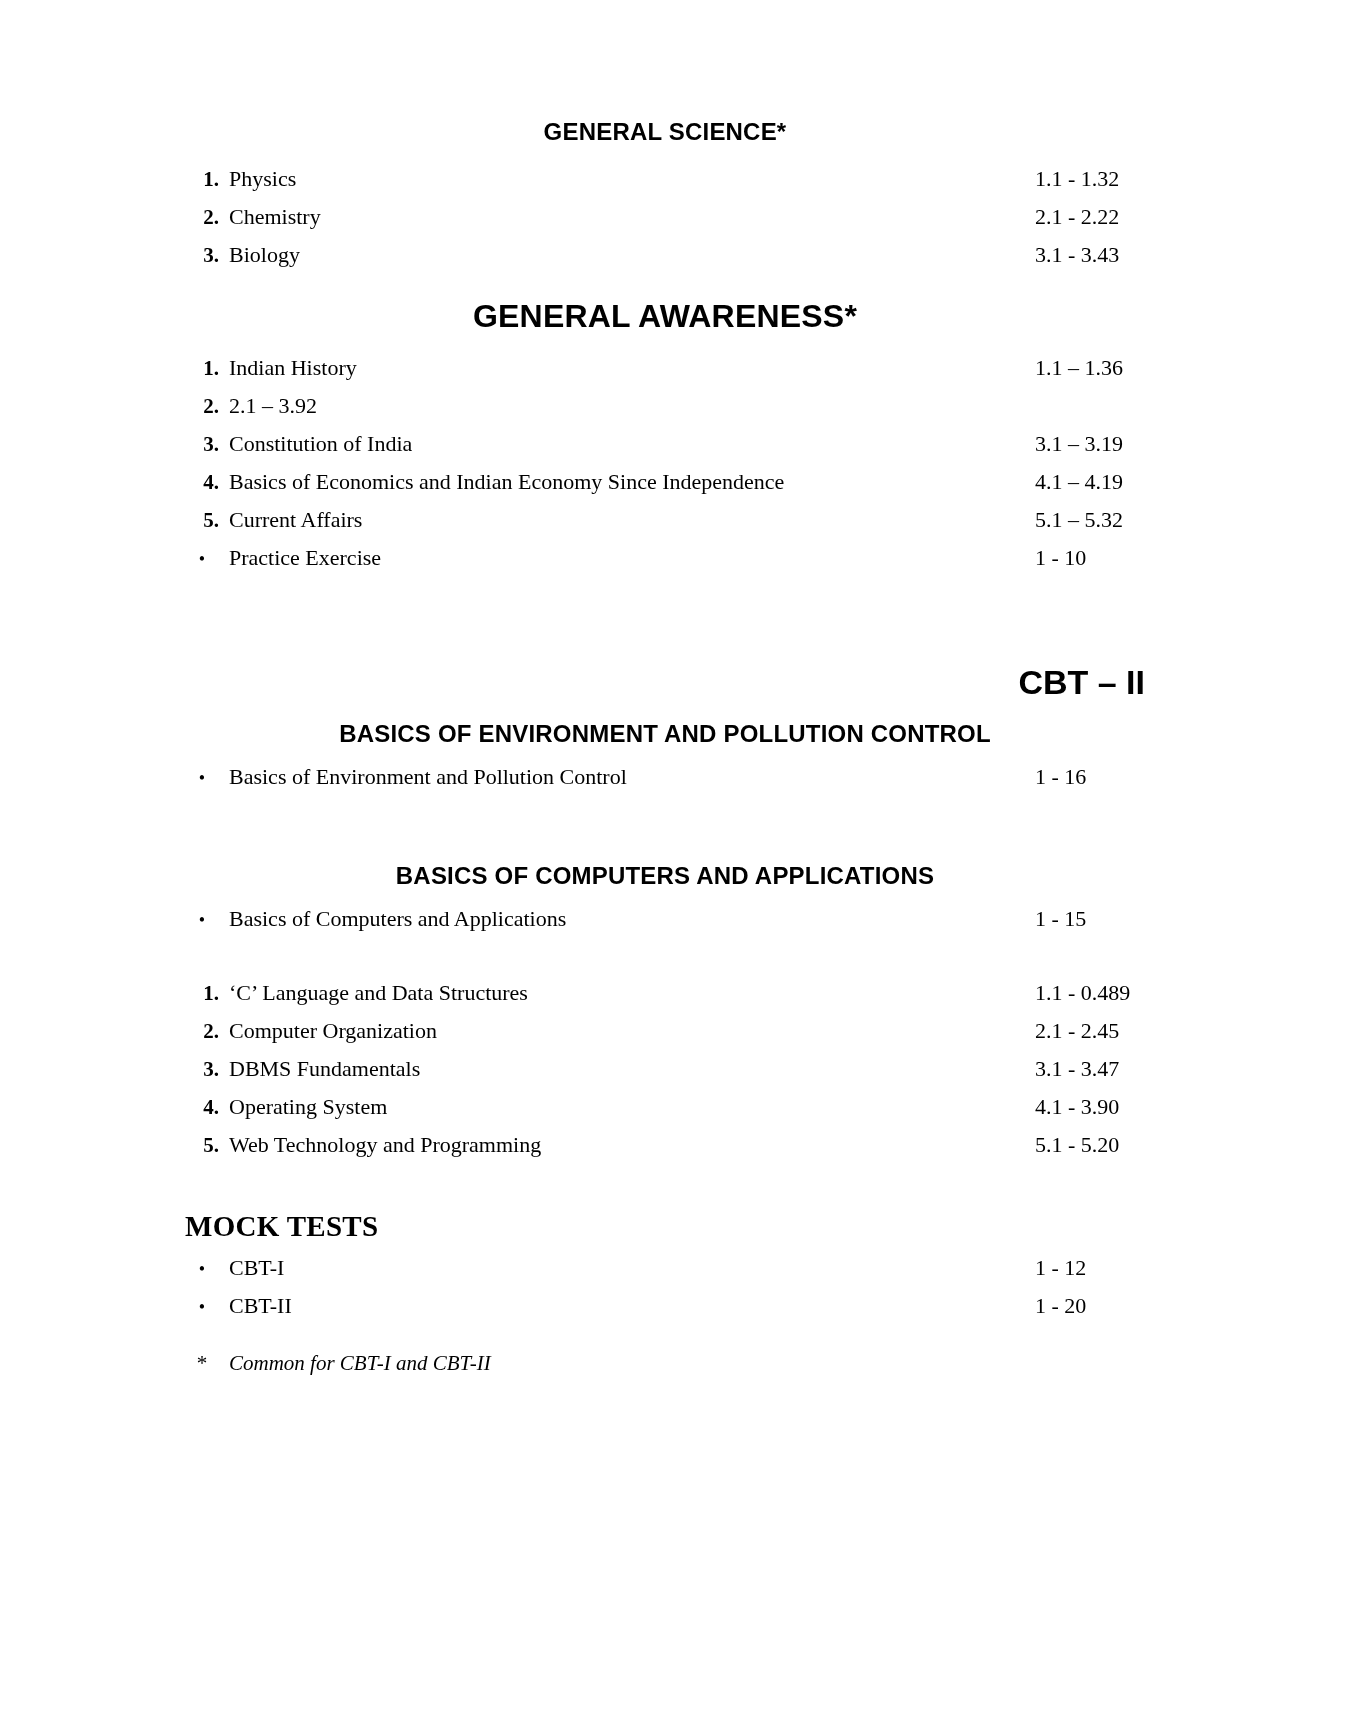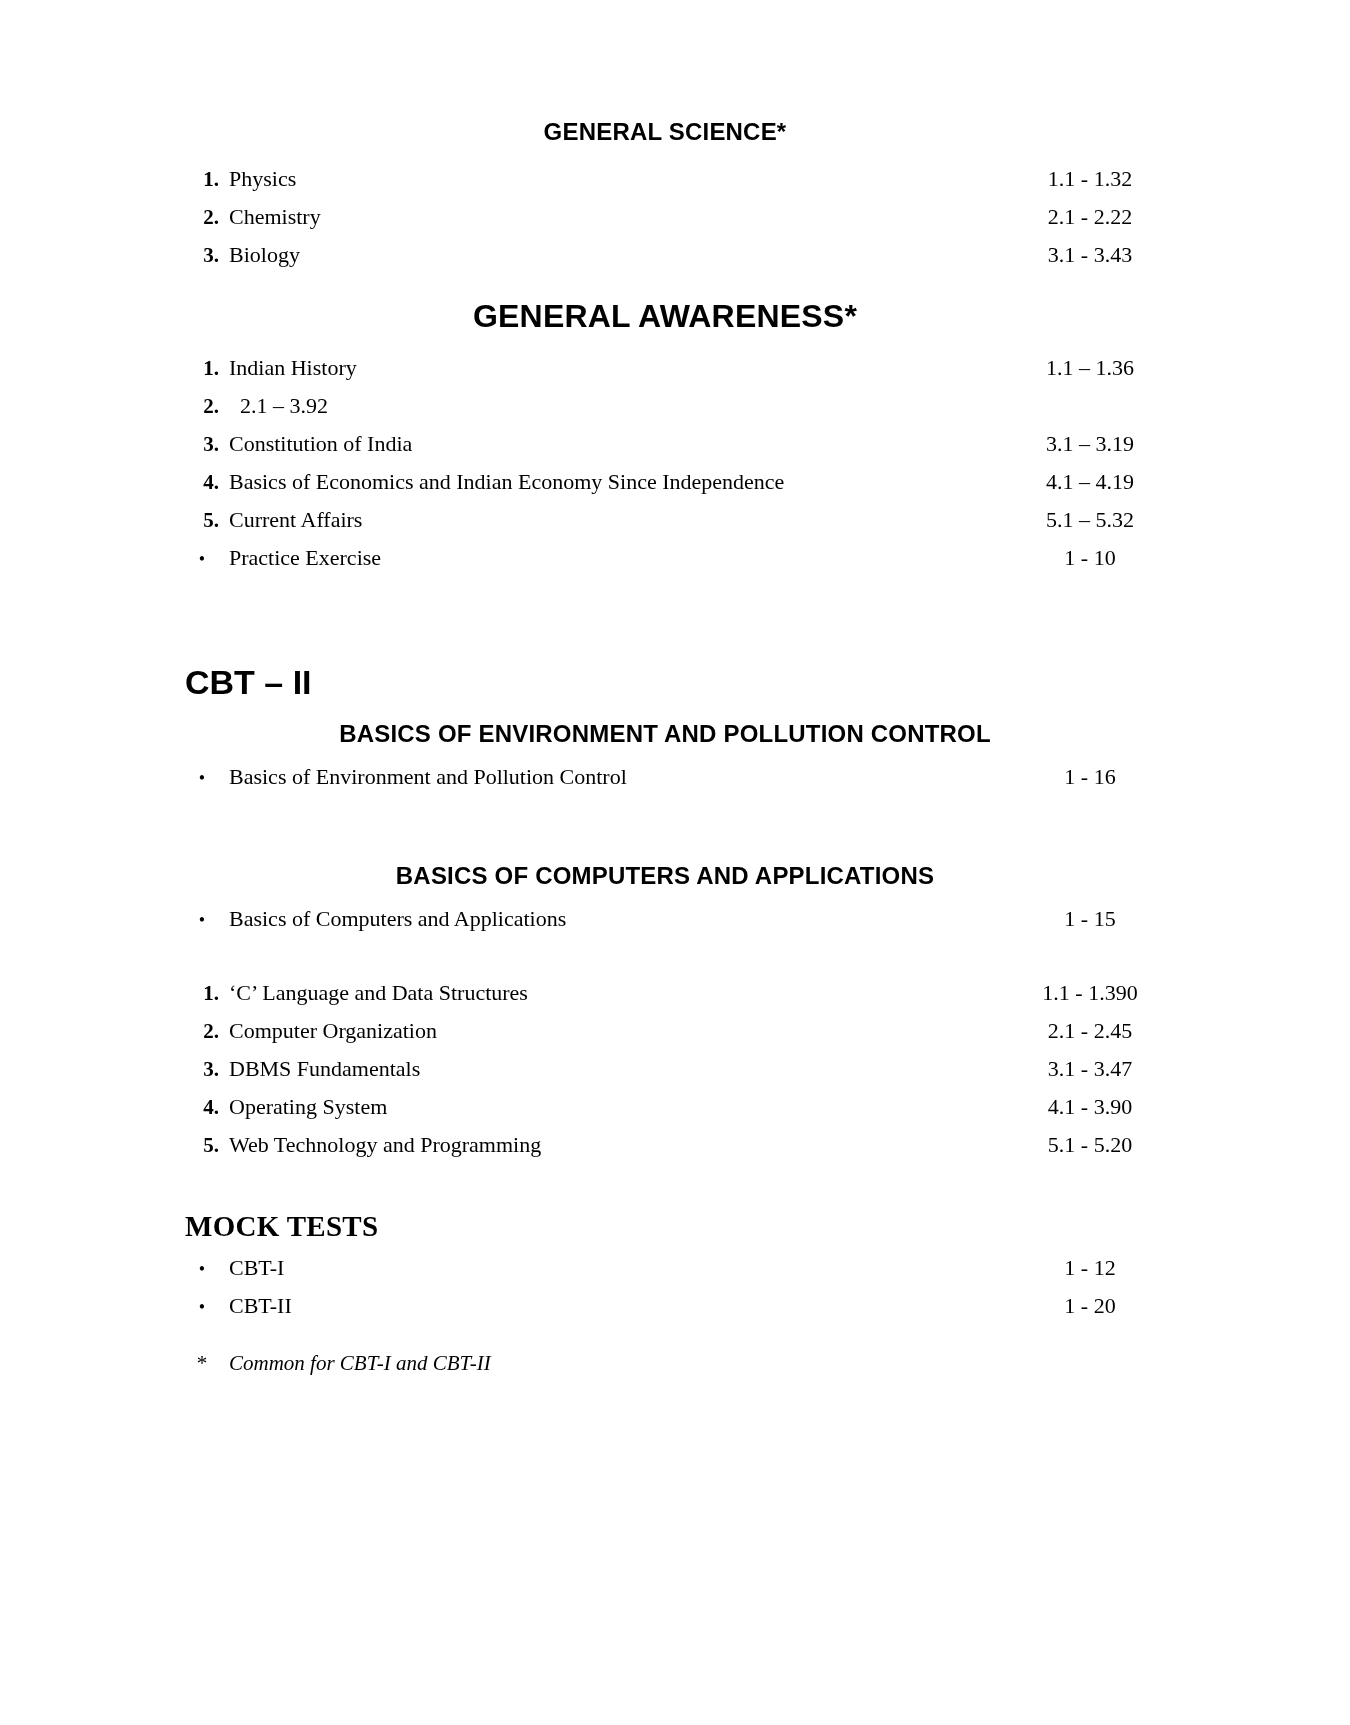--- a/index.html
+++ b/index.html
@@ -38,21 +38,21 @@
     font-size: 24px;
     letter-spacing: 0.2px;
     margin: 0;
     padding: 0;
   }
   .section-head.gs   { font-size: 24px; margin-bottom: 22px; }
   .section-head.ga   { font-size: 32px; margin-top: 32px; margin-bottom: 22px; }
   .big-head {
     font-family: "Liberation Sans", sans-serif;
     font-weight: bold;
-    text-align: left;
+    text-align: right;
     font-size: 34px;
     margin: 0;
   }
   .section-head.env  { font-size: 24px; }
   .section-head.comp { font-size: 24px; }
   .section-head.csit { font-size: 24px; }
 
   
   .row {
     display: flex;
@@ -75,21 +75,21 @@
     padding-right: 10px;
     flex: 0 0 auto;
     font-size: 18px;
   }
   .row .title {
     flex: 1 1 auto;
     white-space: nowrap;
   }
   .row .pages {
     flex: 0 0 auto;
-    text-align: center;
+    text-align: left;
     white-space: nowrap;
     min-width: 110px;
   }
 
   
   .list-indent   { margin-left: 0px; }
   .list-indent2  { margin-left: 0px; }
 
   .spacer-sm { height: 18px; }
   .spacer-md { height: 38px; }
@@ -204,21 +204,21 @@
       </div>
     </div>
 
     <div class="spacer-sm"></div>
 
     <div class="spacer-sm"></div>
     <div class="list-indent">
       <div class="row">
         <span class="num">1.</span>
         <span class="title">‘C’ Language and Data Structures</span>
-        <span class="pages">1.1 - 1.390</span>
+        <span class="pages">1.1 - 0.489</span>
       </div>
       <div class="row">
         <span class="num">2.</span>
         <span class="title">Computer Organization</span>
         <span class="pages">2.1 - 2.45</span>
       </div>
       <div class="row">
         <span class="num">3.</span>
         <span class="title">DBMS Fundamentals</span>
         <span class="pages">3.1 - 3.47</span>

